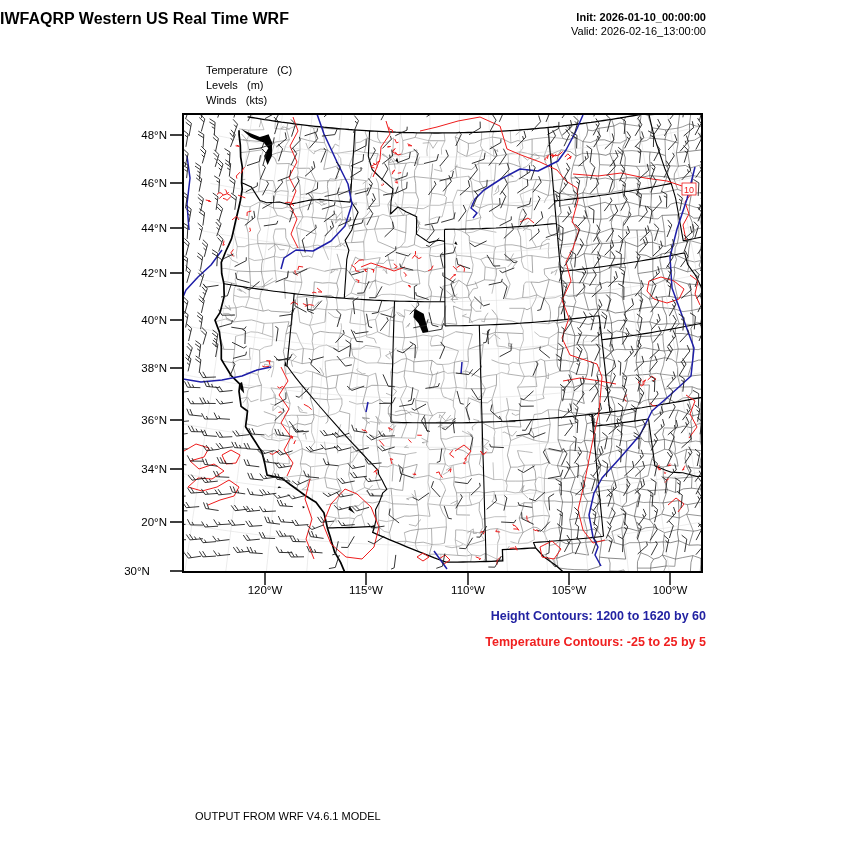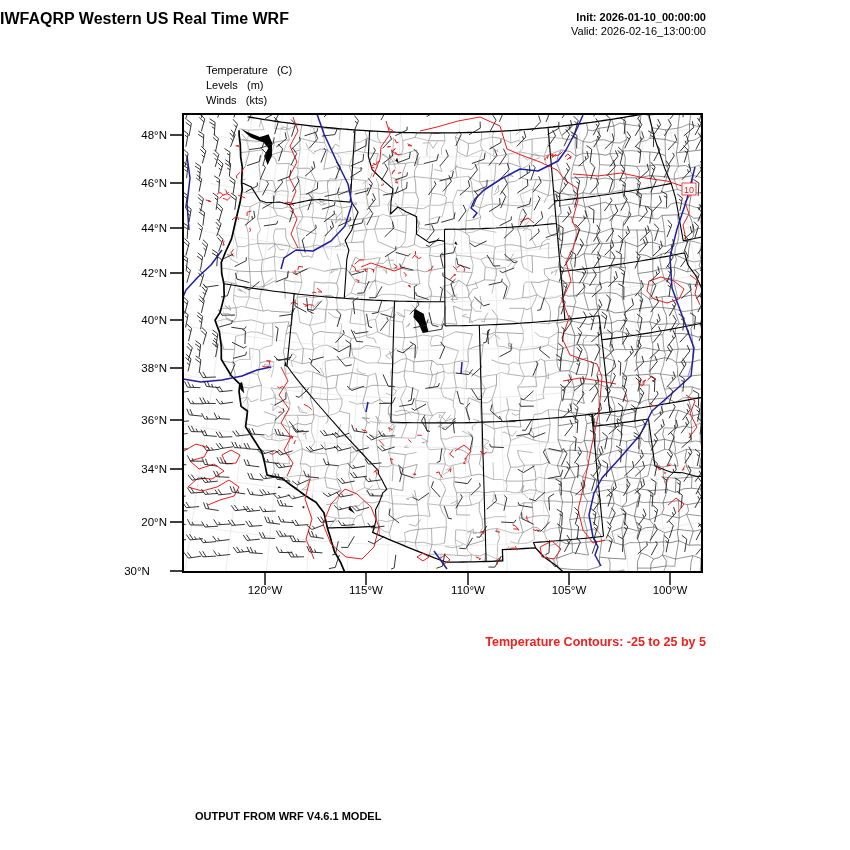--- a/index.html
+++ b/index.html
@@ -5,21 +5,21 @@
   html,body{margin:0;padding:0;background:#ffffff;}
   #fig{position:relative;width:850px;height:850px;background:#fff;
        font-family:"Liberation Sans","DejaVu Sans",sans-serif;color:#000;overflow:hidden;}
   .abs{position:absolute;white-space:pre;}
   #title{top:10px;left:0;width:690px;text-align:left;font-size:16px;font-weight:700;}
   #init{top:11px;right:144px;font-size:11px;font-weight:700;text-align:right;}
   #valid{top:25px;right:144px;font-size:11px;font-weight:400;text-align:center;}
   .legend-line{left:206px;font-size:11px;}
   #annot-height{top:609px;right:144px;font-size:12.5px;font-weight:700;text-align:right;}
   #annot-temp{top:635px;right:144px;font-size:12.5px;font-weight:700;text-align:right;}
-  #footer1{top:810px;left:195px;font-size:11px;font-weight:700;}
+  #footer1{top:810px;left:195px;font-size:11px;font-weight:400;}
   #footer2{top:825px;left:195px;font-size:11px;font-weight:700;}
   .lat-label{right:683px;width:60px;text-align:right;font-size:11.5px;height:14px;line-height:14px;}
   .lon-label{width:60px;text-align:center;font-size:11.5px;top:584px;}
   svg{position:absolute;top:0;left:0;}
 </style>
 </head>
 <body>
 
 <div id="fig">
   <div id="title" class="abs">IWFAQRP Western US Real Time WRF</div>
@@ -66,20 +66,21 @@
         <path d="M185.5,119.1L189.8,106.9M189.8,106.9L185.5,102.0M188.8,109.9L184.5,105.0M189.0,136.1L191.4,123.3M191.4,123.3L186.4,119.2M190.8,126.4L185.8,122.3M185.9,146.8L188.1,134.0M188.1,134.0L183.0,130.0M187.5,137.2L184.9,135.1M185.1,166.1L188.2,153.5M188.2,153.5L183.4,149.1M187.4,156.6L184.9,154.3M186.6,178.1L188.0,165.2M188.0,165.2L182.7,161.5M187.7,168.4L182.3,164.6M187.3,171.5L184.5,169.6M185.5,208.1L187.4,195.3M187.4,195.3L182.2,191.4M186.9,198.4L184.2,196.4M189.0,222.0L191.2,209.2M191.2,209.2L186.1,205.2M190.7,212.4L185.6,208.3M190.1,215.5L187.5,213.4M187.2,238.9L187.9,225.9M187.9,225.9L182.4,222.5M187.7,229.1L182.2,225.7M185.9,255.5L189.2,243.0M189.2,243.0L184.5,238.5M188.4,246.0L183.7,241.6M186.1,271.3L187.6,258.4M187.6,258.4L182.3,254.7M187.3,261.6L182.0,257.8M186.8,282.8L190.4,270.3M190.4,270.3L185.8,265.7M189.5,273.4L187.1,271.0M184.7,313.8L188.0,301.3M188.0,301.3L183.3,296.8M187.2,304.3L182.5,299.9M185.6,327.5L188.1,314.7M188.1,314.7L183.1,310.6M187.5,317.9L184.9,315.7M188.6,341.0L191.6,328.4M191.6,328.4L186.8,324.0M190.9,331.5L188.3,329.2M188.1,360.2L192.3,347.9M192.3,347.9L187.9,343.1M191.3,351.0L186.9,346.2M188.0,371.4L191.0,358.8M191.0,358.8L186.2,354.4M190.3,361.9L185.5,357.5M189.5,365.0L187.0,362.7M188.8,391.3L175.9,393.1M175.9,393.1L172.1,387.9M179.1,392.7L175.2,387.4M184.1,405.3L171.2,406.7M171.2,406.7L167.4,401.4M174.4,406.4L170.6,401.0M177.5,406.0L175.6,403.2M189.0,420.9L176.1,422.1M176.1,422.1L172.4,416.7M179.2,421.8L175.6,416.4M182.4,421.5L180.5,418.7M187.7,433.4L174.9,435.4M174.9,435.4L170.9,430.3M178.0,434.9L175.9,432.2M187.6,448.9L174.6,449.2M174.6,449.2L171.4,443.6M177.8,449.1L174.6,443.5M181.0,449.1L179.3,446.1M186.4,464.9L173.5,462.9M173.5,462.9L171.3,456.8M176.7,463.4L174.4,457.3M184.1,476.9L171.3,478.8M171.3,478.8L167.3,473.7M174.4,478.4L170.5,473.2M185.6,496.0L172.8,497.7M172.8,497.7L168.9,492.5M175.9,497.3L172.1,492.1M187.4,510.8L174.4,511.0M174.4,511.0L171.2,505.3M177.6,510.9L174.4,505.3M185.5,524.4L172.5,524.7M172.5,524.7L169.3,519.1M175.7,524.7L174.0,521.7M186.0,539.7L173.0,539.8M173.0,539.8L169.9,534.1M176.2,539.8L174.6,536.8M184.5,552.3L171.7,550.5M171.7,550.5L169.3,544.4M174.8,550.9L172.5,544.8M178.0,551.4L176.8,548.2M201.4,117.9L203.7,105.1M203.7,105.1L198.6,101.0M203.1,108.2L198.1,104.1M201.3,131.5L204.8,118.9M204.8,118.9L200.1,114.4M203.9,122.0L199.3,117.5M203.1,147.5L203.8,134.6M203.8,134.6L198.3,131.1M203.6,137.8L198.1,134.3M202.3,163.4L205.9,150.9M205.9,150.9L201.3,146.3M205.0,154.0L200.4,149.4M204.1,157.1L201.7,154.7M199.4,179.5L200.7,166.6M200.7,166.6L195.4,162.9M200.4,169.7L195.0,166.1M200.1,172.9L197.3,171.0M199.1,191.6L201.7,178.9M201.7,178.9L196.7,174.7M201.1,182.0L196.1,177.8M200.6,211.3L203.4,198.6M203.4,198.6L198.4,194.3M202.7,201.7L197.8,197.4M202.0,204.8L199.4,202.6M202.9,225.5L204.6,212.6M204.6,212.6L199.3,208.7M204.2,215.8L198.9,211.9M199.4,240.1L202.5,227.5M202.5,227.5L197.7,223.1M201.8,230.6L199.3,228.3M204.3,256.8L207.6,244.2M207.6,244.2L202.9,239.7M206.8,247.3L202.1,242.8M206.0,250.4L203.5,248.0M200.5,269.7L202.7,256.9M202.7,256.9L197.7,252.8M202.2,260.0L197.1,256.0M199.9,286.8L203.8,274.4M203.8,274.4L199.2,269.7M202.8,277.5L198.3,272.8M202.7,300.9L207.3,288.7M207.3,288.7L203.1,283.8M206.2,291.7L202.0,286.8M205.1,294.7L202.9,292.1M201.4,312.9L204.3,300.3M204.3,300.3L199.5,295.9M203.6,303.4L198.7,299.0M200.6,329.2L202.6,316.3M202.6,316.3L197.5,312.3M202.1,319.5L197.0,315.5M201.6,322.6L198.9,320.5M203.0,344.6L206.6,332.1M206.6,332.1L202.0,327.6M205.7,335.2L201.1,330.6M199.1,357.4L200.7,344.5M200.7,344.5L195.5,340.7M200.3,347.7L195.1,343.9M199.9,350.8L197.2,348.8M199.2,372.6L200.9,359.7M200.9,359.7L195.7,355.9M200.5,362.9L195.3,359.0M200.4,387.7L187.5,387.2M187.5,387.2L184.5,381.4M190.6,387.3L187.7,381.5M193.8,387.4L192.3,384.4M203.7,403.8L190.7,403.7M190.7,403.7L187.6,398.0M193.9,403.7L192.3,400.8M202.2,416.2L189.3,414.8M189.3,414.8L186.8,408.7M192.5,415.1L190.0,409.1M204.2,431.9L191.2,431.6M191.2,431.6L188.2,425.8M194.4,431.7L191.4,425.9M197.6,431.7L196.0,428.7M203.4,461.2L190.4,461.1M190.4,461.1L187.3,455.4M193.6,461.1L192.0,458.1M204.9,478.2L192.1,480.2M192.1,480.2L188.1,475.1M195.2,479.7L191.3,474.6M203.9,492.2L190.9,493.1M190.9,493.1L187.4,487.6M194.1,492.9L190.6,487.4M199.2,506.6L186.3,507.7M186.3,507.7L182.7,502.3M189.5,507.4L185.9,502.0M203.4,525.1L190.4,524.9M190.4,524.9L187.4,519.2M193.6,524.9L192.0,521.9M202.9,538.7L190.0,539.9M190.0,539.9L186.3,534.5M193.2,539.6L189.5,534.2M196.3,539.3L194.4,536.5M201.1,556.2L188.3,558.1M188.3,558.1L184.4,553.0M191.5,557.7L187.5,552.5M217.7,117.6L222.0,105.4M222.0,105.4L217.7,100.5M220.9,108.4L216.6,103.5M214.3,135.2L215.1,122.3M215.1,122.3L209.6,118.8M214.9,125.5L209.4,122.0M214.7,128.6L211.8,126.8M215.6,151.2L218.4,138.5M218.4,138.5L213.6,134.2M217.7,141.6L212.9,137.3M215.2,166.9L218.8,154.5M218.8,154.5L214.3,149.8M217.9,157.5L213.4,152.9M217.0,160.6L214.6,158.2M219.2,176.6L223.0,164.1M223.0,164.1L218.4,159.5M222.1,167.2L217.5,162.5M221.1,170.2L218.8,167.8M218.7,192.4L219.6,179.4M219.6,179.4L214.2,175.9M219.4,182.6L216.5,180.8M216.1,209.8L218.0,196.9M218.0,196.9L212.8,193.0M217.5,200.1L214.8,198.0M218.9,221.0L222.6,208.6M222.6,208.6L218.1,203.9M221.7,211.6L217.1,207.0M216.7,236.1L221.1,223.8M221.1,223.8L216.8,219.0M220.0,226.8L215.7,222.0M219.0,229.9L216.7,227.3M218.7,251.6L222.9,239.3M222.9,239.3L218.5,234.5M221.9,242.3L217.5,237.5M216.8,266.2L217.7,253.2M217.7,253.2L212.2,249.7M217.4,256.4L212.0,252.9M218.5,285.3L205.7,287.2M205.7,287.2L203.6,284.5M219.1,327.0L231.6,323.5M231.6,323.5L232.4,320.2M215.8,346.9L217.8,334.0M217.8,334.0L212.7,330.0M217.3,337.2L212.2,333.2M216.8,340.3L214.1,338.3M215.6,357.0L217.9,344.2M217.9,344.2L212.9,340.1M217.4,347.4L212.3,343.2M215.9,377.0L202.9,377.5M202.9,377.5L199.6,372.0M206.1,377.4L202.8,371.8M219.4,387.7L206.4,386.4M206.4,386.4L203.9,380.5M209.6,386.7L207.1,380.8M212.8,387.1L211.5,383.9M215.7,403.5L202.7,403.3M202.7,403.3L199.7,397.5M205.9,403.3L202.9,397.6M209.1,403.4L207.5,400.4M217.7,419.2L204.7,419.0M204.7,419.0L201.6,413.2M207.9,419.0L206.3,416.0M216.8,436.4L203.8,435.4M203.8,435.4L201.1,429.5M207.0,435.7L204.3,429.8M219.6,449.2L206.7,450.8M206.7,450.8L202.9,445.5M209.9,450.4L206.1,445.1M213.1,450.0L211.1,447.3M217.5,466.2L204.6,464.4M204.6,464.4L202.3,458.4M207.8,464.9L205.5,458.8M217.8,481.1L204.9,482.5M204.9,482.5L201.1,477.2M208.0,482.2L204.3,476.9M211.2,481.8L209.3,479.1M217.9,493.4L205.0,494.4M205.0,494.4L201.4,488.9M208.2,494.1L206.3,491.3M218.6,510.5L205.7,508.5M205.7,508.5L203.5,502.4M208.9,509.0L206.7,502.9M218.0,526.2L205.0,527.0M205.0,527.0L201.6,521.5M208.2,526.8L206.4,523.9M216.0,541.6L203.0,542.7M203.0,542.7L199.5,537.3M206.2,542.4L204.4,539.6M215.9,556.1L202.9,556.9M202.9,556.9L199.4,551.4M206.1,556.7L202.6,551.2M233.9,117.6L237.3,105.1M237.3,105.1L232.6,100.6M236.4,108.2L231.8,103.6M233.1,136.5L237.5,124.2M237.5,124.2L233.1,119.3M236.4,127.2L234.1,124.7M230.5,146.9L235.2,134.8M235.2,134.8L231.0,129.8M234.0,137.8L229.8,132.8M232.9,140.8L230.7,138.2M229.3,165.1L230.0,152.1M230.0,152.1L224.5,148.6M229.8,155.3L227.0,153.5M229.3,176.5L230.7,163.6M230.7,163.6L225.4,159.8M230.4,166.8L225.1,163.0M230.0,169.9L227.2,168.0M233.1,193.6L235.1,180.7M235.1,180.7L229.9,176.8M234.6,183.9L229.4,180.0M234.8,209.8L236.4,196.9M236.4,196.9L231.2,193.1M236.0,200.1L230.8,196.2M233.4,254.0L221.7,259.6M221.7,259.6L216.4,255.9M234.6,266.6L246.2,260.7M246.2,260.7L246.3,257.3M231.5,283.5L227.4,295.8M227.4,295.8L221.0,297.0M235.0,315.0L222.0,315.2M222.0,315.2L218.7,309.6M231.3,327.2L244.2,329.2M244.2,329.2L246.2,326.5M232.1,342.3L243.8,348.1M243.8,348.1L246.6,346.2M233.1,358.4L245.7,355.0M245.7,355.0L246.5,351.7M229.8,376.3L234.9,364.4M234.9,364.4L232.8,361.7M232.5,390.5L219.6,391.8M219.6,391.8L215.8,386.5M222.7,391.5L219.0,386.1M232.9,402.2L220.0,404.0M220.0,404.0L216.1,398.8M223.2,403.6L221.2,400.8M229.9,419.3L216.9,418.5M216.9,418.5L214.1,412.6M220.1,418.7L218.6,415.6M232.3,436.7L219.4,437.3M219.4,437.3L216.0,431.7M222.6,437.1L219.2,431.6M232.9,446.8L220.0,448.6M220.0,448.6L216.1,443.4M223.2,448.2L219.3,443.0M232.7,463.8L219.8,463.0M219.8,463.0L217.0,457.1M223.0,463.2L220.2,457.3M226.2,463.4L224.7,460.3M229.3,477.3L216.3,476.7M216.3,476.7L213.4,470.9M219.5,476.9L216.6,471.1M231.5,493.6L218.6,494.9M218.6,494.9L214.9,489.6M221.8,494.6L218.1,489.2M230.2,524.0L217.2,524.8M217.2,524.8L213.7,519.4M220.4,524.6L218.6,521.8M229.4,539.6L216.5,541.1M216.5,541.1L212.7,535.9M219.7,540.8L217.7,538.0M230.1,554.5L217.2,555.8M217.2,555.8L213.5,550.5M220.4,555.5L218.4,552.7M247.9,121.1L253.8,109.6M253.8,109.6L250.2,104.2M249.1,149.6L262.0,147.8M262.0,147.8L264.3,141.7M247.0,165.6L259.3,161.6M259.3,161.6L260.5,155.2M245.7,191.9L257.3,185.9M257.3,185.9L257.4,182.5M244.8,225.4L254.9,217.3M254.9,217.3L253.8,210.9M252.5,219.3L251.9,215.9M249.5,282.6L236.9,279.1M236.9,279.1L235.5,272.8M244.9,344.0L245.4,331.0M245.4,331.0L242.4,329.3M249.3,434.6L236.4,436.1M236.4,436.1L232.6,430.8M239.5,435.7L235.8,430.4M247.5,448.4L234.5,447.6M234.5,447.6L231.7,441.8M237.7,447.8L234.9,442.0M240.9,448.0L239.4,444.9M245.2,493.9L232.4,492.1M232.4,492.1L230.0,486.1M235.5,492.6L233.2,486.5M238.7,493.0L237.5,489.8M247.9,509.1L235.0,510.7M235.0,510.7L231.2,505.4M238.2,510.3L234.4,505.0M244.8,524.4L231.8,525.4M231.8,525.4L228.2,520.0M235.0,525.1L231.4,519.7M249.9,551.2L237.0,552.5M237.0,552.5L233.3,547.1M240.2,552.2L236.5,546.8M243.4,551.9L241.4,549.0M264.8,118.7L276.3,112.5M276.3,112.5L276.3,106.0M260.7,147.9L273.1,143.8M273.1,143.8L274.2,137.4M262.8,165.8L266.3,153.3M266.3,153.3L261.7,148.7M260.2,179.5L265.4,167.5M265.4,167.5L263.3,164.8M262.5,195.3L268.5,183.7M268.5,183.7L266.6,180.9M262.4,208.4L273.7,202.0M273.7,202.0L273.7,195.5M263.8,225.9L276.6,224.0M276.6,224.0L277.8,220.8M259.5,281.5L249.5,289.8M249.5,289.8L243.4,287.4M264.5,434.9L251.6,434.0M251.6,434.0L248.8,428.1M254.8,434.2L252.0,428.3M259.8,449.6L246.9,448.8M246.9,448.8L244.0,443.0M250.0,449.0L247.2,443.2M259.3,466.8L246.4,465.2M246.4,465.2L244.0,459.2M249.6,465.6L247.2,459.6M263.1,480.1L250.2,478.8M250.2,478.8L247.7,472.8M253.4,479.1L250.8,473.1M263.0,495.7L250.1,494.4M250.1,494.4L247.5,488.4M253.2,494.7L251.9,491.6M260.0,510.3L247.1,511.6M247.1,511.6L243.4,506.2M250.3,511.2L246.6,505.9M253.5,510.9L251.5,508.1M262.2,525.5L249.3,526.4M249.3,526.4L245.7,520.9M252.5,526.2L248.9,520.7M259.8,539.2L246.9,540.4M246.9,540.4L243.3,535.0M250.1,540.1L246.4,534.7M262.7,553.6L249.7,552.7M249.7,552.7L247.0,546.8M252.9,552.9L250.2,547.0M256.1,553.1L254.7,550.0M274.9,121.0L281.2,109.6M281.2,109.6L279.4,106.7M274.6,134.1L278.4,121.6M278.4,121.6L273.9,117.0M276.3,147.0L286.4,138.8M286.4,138.8L285.2,132.4M278.6,161.2L282.6,148.8M282.6,148.8L278.1,144.1M277.7,181.0L289.9,176.4M289.9,176.4L290.8,169.9M274.4,192.5L282.6,182.4M282.6,182.4L281.3,179.2M275.5,282.2L287.5,277.3M287.5,277.3L288.3,270.8M279.3,316.1L292.2,314.2M292.2,314.2L294.4,308.1M276.3,341.3L278.1,328.4M278.1,328.4L275.4,326.4M276.0,359.8L289.0,359.7M289.0,359.7L292.2,354.0M274.5,405.2L285.9,398.9M285.9,398.9L285.9,392.4M274.6,420.6L284.0,411.6M284.0,411.6L283.1,408.3M274.4,450.5L262.0,454.3M262.0,454.3L257.3,449.8M265.1,453.4L260.4,448.8M278.1,463.6L265.3,461.7M265.3,461.7L263.0,455.6M268.4,462.2L267.2,459.0M276.5,477.0L263.7,478.8M263.7,478.8L259.8,473.6M266.8,478.4L264.8,475.6M276.3,493.3L263.4,495.0M263.4,495.0L259.6,489.7M266.6,494.6L262.7,489.3M269.8,494.2L267.7,491.4M275.9,511.0L262.9,511.7M262.9,511.7L259.5,506.2M266.1,511.5L264.3,508.6M280.0,524.2L267.1,522.5M267.1,522.5L264.7,516.5M270.2,522.9L267.8,516.9M273.4,523.3L272.2,520.2M275.1,538.5L262.1,538.0M262.1,538.0L259.2,532.2M265.3,538.1L262.4,532.3M291.5,136.6L295.5,124.2M295.5,124.2L291.0,119.5M291.3,149.6L300.3,140.2M300.3,140.2L299.3,136.9M291.0,165.3L296.7,153.6M296.7,153.6L292.9,148.3M292.5,191.8L299.2,180.6M299.2,180.6L297.5,177.7M289.5,222.2L293.4,209.8M293.4,209.8L289.0,205.1M292.5,212.8L290.1,210.4M292.0,311.9L291.6,324.9M291.6,324.9L288.6,326.4M291.1,357.3L278.6,360.6M278.6,360.6L274.1,355.9M289.2,421.2L297.1,431.6M297.1,431.6L303.5,430.6M290.1,436.4L277.2,434.8M277.2,434.8L274.8,428.8M280.4,435.2L278.0,429.2M283.6,435.6L282.3,432.4M292.6,450.8L280.3,455.0M280.3,455.0L275.5,450.6M283.4,454.0L278.6,449.6M291.7,465.8L278.9,467.9M278.9,467.9L274.9,462.8M282.0,467.4L278.0,462.3M285.2,466.9L283.1,464.2M289.9,481.1L277.0,479.3M277.0,479.3L274.7,473.2M280.2,479.7L277.9,473.7M283.4,480.2L282.1,477.0M290.1,495.2L277.5,498.3M277.5,498.3L273.1,493.5M280.6,497.5L278.3,495.0M292.8,506.6L279.9,505.7M279.9,505.7L277.2,499.8M283.0,505.9L280.3,500.0M286.2,506.1L284.8,503.0M294.0,522.7L281.0,521.8M281.0,521.8L278.3,516.0M284.2,522.1L282.8,519.0M292.6,536.0L279.6,536.3M279.6,536.3L276.3,530.6M282.8,536.2L279.5,530.6M286.0,536.1L284.3,533.2M292.2,552.7L279.2,552.4M279.2,552.4L276.2,546.6M282.4,552.5L280.9,549.4M304.6,135.8L317.0,131.8M317.0,131.8L317.6,128.4M309.1,148.4L317.7,138.6M317.7,138.6L315.4,132.5M305.1,176.2L314.9,167.6M314.9,167.6L313.5,161.3M312.5,169.7L311.8,166.4M305.8,194.5L317.4,188.7M317.4,188.7L317.7,182.2M307.8,210.2L312.2,198.0M312.2,198.0L307.9,193.1M305.9,236.0L316.2,228.1M316.2,228.1L315.7,224.7M305.3,252.6L302.2,240.0M302.2,240.0L304.7,237.7M307.3,268.8L295.6,274.5M295.6,274.5L292.8,272.5M306.6,297.9L307.8,310.8M307.8,310.8L313.7,313.5M306.5,312.2L295.0,306.0M295.0,306.0L295.0,299.5M308.7,388.6L299.1,397.3M299.1,397.3L295.8,396.2M308.9,431.2L295.9,432.1M295.9,432.1L292.4,426.6M299.1,431.9L297.2,429.0M309.2,479.6L297.3,484.9M297.3,484.9L292.2,480.9M300.3,483.6L297.6,481.5M304.9,495.6L292.3,498.9M292.3,498.9L287.8,494.2M295.4,498.1L293.1,495.6M308.4,524.6L295.4,525.5M295.4,525.5L291.9,520.0M298.6,525.3L295.1,519.8M305.8,541.8L292.8,541.5M292.8,541.5L289.8,535.7M296.0,541.6L293.0,535.8M299.2,541.7L297.6,538.6M304.0,556.8L291.1,557.0M291.1,557.0L287.8,551.3M294.3,556.9L291.0,551.3M297.5,556.9L295.8,553.9M324.0,116.9L333.8,108.4M333.8,108.4L333.1,105.1M321.9,136.1L334.8,134.6M334.8,134.6L337.3,128.6M320.9,162.5L325.9,150.5M325.9,150.5L323.8,147.9M324.6,196.5L337.3,193.8M337.3,193.8L339.2,187.6M321.9,209.2L334.3,205.4M334.3,205.4L335.0,202.1M323.9,221.8L334.4,214.1M334.4,214.1L334.0,210.7M324.6,236.2L333.6,226.8M333.6,226.8L331.6,220.6M331.4,229.1L330.3,225.9M321.8,300.6L313.3,310.4M313.3,310.4L306.9,309.1M323.7,356.9L311.2,360.4M311.2,360.4L308.8,358.0M320.3,373.1L310.8,364.3M310.8,364.3L311.6,361.0M323.0,448.3L310.4,451.6M310.4,451.6L306.0,446.9M313.5,450.8L309.1,446.1M319.0,477.9L306.1,476.6M306.1,476.6L303.6,470.6M309.3,476.9L307.9,473.8M324.0,524.8L311.9,529.5M311.9,529.5L306.9,525.3M314.9,528.3L312.3,526.1M323.6,538.4L310.7,536.6M310.7,536.6L308.3,530.6M313.9,537.1L311.5,531.0M317.0,537.5L315.8,534.3M322.5,552.9L309.5,551.9M309.5,551.9L306.8,546.0M312.7,552.1L310.0,546.2M315.9,552.4L314.5,549.3M335.6,179.0L340.3,166.9M340.3,166.9L336.1,161.9M339.2,169.9L337.0,167.3M338.1,195.0L350.2,190.1M350.2,190.1L350.9,183.7M338.4,226.0L350.2,220.6M350.2,220.6L350.4,217.2M337.2,326.9L340.9,314.4M340.9,314.4L336.3,309.9M335.5,342.8L344.2,333.3M344.2,333.3L343.2,330.0M337.0,356.1L345.4,366.1M345.4,366.1L351.8,364.8M337.1,433.6L324.2,435.7M324.2,435.7L320.2,430.6M327.4,435.2L323.4,430.0M337.7,446.9L325.0,449.4M325.0,449.4L320.8,444.5M338.7,465.8L325.8,464.4M325.8,464.4L323.3,458.4M329.0,464.8L327.7,461.6M339.8,491.1L328.1,496.6M328.1,496.6L322.8,492.8M331.0,495.3L328.2,493.3M334.1,521.1L321.1,522.3M321.1,522.3L317.5,516.9M324.3,522.0L320.7,516.6M338.3,541.2L335.5,553.9M335.5,553.9L332.3,554.9M339.3,555.0L335.3,567.4M335.3,567.4L328.9,568.6M353.4,132.7L358.5,120.7M358.5,120.7L354.4,115.6M357.2,123.6L355.1,121.0M354.4,151.6L366.0,145.7M366.0,145.7L366.2,139.2M351.1,165.8L363.0,160.7M363.0,160.7L363.6,154.2M350.1,177.3L361.2,170.5M361.2,170.5L361.0,167.1M354.8,194.1L367.4,190.9M367.4,190.9L368.3,187.7M349.3,226.0L362.0,223.0M362.0,223.0L362.9,219.8M354.6,314.1L353.0,301.1M353.0,301.1L358.3,297.4M351.2,329.6L356.6,341.4M356.6,341.4L363.1,341.9M350.3,345.6L338.9,351.8M338.9,351.8L333.4,348.2M349.5,356.7L350.8,343.8M350.8,343.8L345.5,340.1M349.1,433.3L336.7,437.4M336.7,437.4L332.0,433.0M339.8,436.4L335.0,432.0M351.1,447.6L338.5,450.8M338.5,450.8L334.1,446.0M341.6,450.0L337.2,445.2M354.7,481.0L342.0,483.5M342.0,483.5L337.8,478.5M345.1,482.9L340.9,477.9M353.2,494.6L340.4,497.0M340.4,497.0L336.3,491.9M343.5,496.4L341.4,493.7M351.2,506.7L338.6,509.9M338.6,509.9L334.1,505.2M341.7,509.1L339.3,506.7M354.7,524.6L341.7,525.7M341.7,525.7L338.1,520.3M344.9,525.5L343.0,522.6M354.3,536.3L347.7,547.5M347.7,547.5L341.2,547.3M369.1,161.7L375.4,150.3M375.4,150.3L373.6,147.4M367.3,195.5L372.4,183.6M372.4,183.6L368.4,178.4M371.2,186.5L369.1,183.8M367.4,209.6L375.4,199.3M375.4,199.3L372.8,193.3M373.4,201.8L372.1,198.7M366.8,225.1L372.8,213.6M372.8,213.6L369.2,208.1M364.1,271.2L351.6,274.9M351.6,274.9L349.2,272.5M369.1,281.1L363.7,292.9M363.7,292.9L357.2,293.3M366.5,313.8L368.8,326.6M368.8,326.6L372.1,327.6M368.4,331.7L355.5,333.6M355.5,333.6L353.5,330.9M364.2,386.1L351.9,390.4M351.9,390.4L347.1,386.1M366.8,432.8L353.9,430.8M353.9,430.8L351.7,424.7M357.1,431.3L355.9,428.1M368.8,447.7L356.2,450.9M356.2,450.9L351.8,446.1M359.3,450.1L354.9,445.4M365.0,466.0L352.2,468.5M352.2,468.5L348.0,463.4M355.3,467.9L353.2,465.2M366.8,476.3L353.9,477.8M353.9,477.8L350.1,472.6M357.1,477.5L353.3,472.2M369.0,507.3L356.5,511.0M356.5,511.0L351.9,506.4M359.6,510.1L355.0,505.5M381.0,120.1L387.0,108.6M387.0,108.6L383.3,103.2M382.4,148.5L391.4,139.2M391.4,139.2L390.4,135.9M382.3,163.9L392.6,156.0M392.6,156.0L391.7,149.6M390.1,157.9L389.6,154.6M381.5,180.4L388.0,169.1M388.0,169.1L384.6,163.5M383.1,195.1L395.9,192.8M395.9,192.8L398.0,186.6M384.6,236.9L394.0,227.9M394.0,227.9L392.3,221.6M385.0,256.8L395.9,249.8M395.9,249.8L395.7,246.4M382.0,286.4L375.6,297.7M375.6,297.7L369.1,297.7M382.0,300.0L378.2,312.4M378.2,312.4L371.8,313.7M380.5,313.7L392.9,317.4M392.9,317.4L395.4,315.0M380.3,330.8L388.2,320.4M388.2,320.4L386.8,317.3M383.0,374.4L388.3,386.3M388.3,386.3L394.8,386.8M379.3,403.5L392.3,403.2M392.3,403.2L395.3,397.4M383.6,434.8L371.6,439.9M371.6,439.9L366.5,435.8M374.5,438.6L369.4,434.6M381.5,462.9L368.5,464.1M368.5,464.1L364.9,458.7M371.7,463.8L369.8,461.0M380.9,479.9L368.0,481.6M368.0,481.6L364.2,476.4M371.2,481.2L369.2,478.4M383.1,496.0L370.1,495.8M370.1,495.8L367.0,490.1M373.3,495.9L371.7,492.9M384.5,526.1L371.7,528.0M371.7,528.0L367.7,522.9M374.9,527.6L372.8,524.9M384.2,536.1L373.8,543.8M373.8,543.8L367.9,541.2M395.3,135.7L407.0,130.1M407.0,130.1L407.2,126.7M397.2,162.9L409.3,158.3M409.3,158.3L410.3,151.9M394.7,180.2L406.9,175.8M406.9,175.8L407.4,172.4M394.8,193.6L406.6,188.3M406.6,188.3L407.1,181.8M395.8,252.4L408.2,256.0M408.2,256.0L410.6,253.6M399.3,406.4L412.2,404.2M412.2,404.2L414.3,398.1M394.9,435.8L381.9,436.3M381.9,436.3L378.6,430.7M385.1,436.2L383.4,433.3M394.7,447.0L382.4,450.9M382.4,450.9L377.6,446.5M385.4,450.0L380.7,445.5M399.7,481.8L402.9,469.2M402.9,469.2L398.1,464.7M399.1,523.0L389.0,514.9M389.0,514.9L390.1,508.5M395.8,554.9L394.2,567.8M394.2,567.8L391.1,569.1M414.5,166.0L418.3,153.6M418.3,153.6L413.7,148.9M413.2,270.1L400.6,266.9M400.6,266.9L399.8,263.6M414.6,299.6L414.3,286.6M414.3,286.6L417.3,284.9M409.8,314.3L418.8,304.9M418.8,304.9L417.7,301.7M413.3,327.8L426.1,325.4M426.1,325.4L428.1,319.3M412.9,344.6L403.0,352.9M403.0,352.9L396.9,350.5M414.9,358.1L415.4,345.1M415.4,345.1L409.8,341.8M412.9,387.2L411.1,400.1M411.1,400.1L407.9,401.3M413.1,477.8L400.7,473.7M400.7,473.7L399.6,467.3M426.6,116.7L437.6,109.8M437.6,109.8L437.4,106.4M424.0,163.5L436.7,160.4M436.7,160.4L438.4,154.1M428.5,195.0L435.9,184.3M435.9,184.3L434.4,181.2M424.7,225.1L437.5,222.8M437.5,222.8L439.6,216.6M426.1,241.0L434.2,230.8M434.2,230.8L431.6,224.8M428.7,299.6L416.4,295.5M416.4,295.5L415.7,292.2M429.0,312.3L432.1,325.0M432.1,325.0L438.4,326.7M428.7,331.5L441.5,329.3M441.5,329.3L443.6,323.2M425.4,388.4L438.2,386.4M438.2,386.4L439.4,383.2M426.0,404.1L414.6,410.3M414.6,410.3L411.7,408.4M424.6,417.5L426.7,430.4M426.7,430.4L430.0,431.5M428.0,432.0L421.5,420.8M421.5,420.8L424.8,415.2M429.1,492.9L418.5,500.3M418.5,500.3L412.6,497.4M440.0,165.9L448.3,155.9M448.3,155.9L445.9,149.8M439.5,181.0L452.0,177.4M452.0,177.4L453.4,171.0M443.1,191.4L451.3,181.4M451.3,181.4L448.9,175.3M441.2,222.3L453.7,218.7M453.7,218.7L455.1,212.4M439.2,238.1L429.3,246.5M429.3,246.5L426.1,245.3M440.7,254.9L453.5,252.7M453.5,252.7L455.6,246.6M443.2,267.6L440.3,254.9M440.3,254.9L442.8,252.7M440.1,301.7L442.5,288.9M442.5,288.9L439.9,286.8M439.7,358.9L444.7,347.0M444.7,347.0L440.6,341.9M441.8,448.4L440.0,461.3M440.0,461.3L436.8,462.5M440.2,497.0L431.4,487.4M431.4,487.4L433.5,481.2M444.2,506.0L448.4,518.3M448.4,518.3L451.8,518.9M444.8,553.5L442.5,566.2M442.5,566.2L436.3,568.3M455.8,146.0L461.3,134.3M461.3,134.3L459.3,131.5M459.9,195.2L469.7,186.6M469.7,186.6L468.3,180.3M458.4,221.4L466.0,210.9M466.0,210.9L463.3,205.0M454.1,282.5L442.9,275.9M442.9,275.9L442.9,272.5M454.5,296.1L450.9,283.6M450.9,283.6L455.5,279.0M455.9,373.0L468.8,374.6M468.8,374.6L472.6,369.4M457.0,390.9L460.4,403.4M460.4,403.4L463.7,404.2M455.3,421.0L445.5,429.6M445.5,429.6L442.3,428.4M454.4,433.2L452.9,420.3M452.9,420.3L455.6,418.4M454.7,481.9L467.6,483.6M467.6,483.6L471.5,478.4M455.8,508.4L462.3,497.1M462.3,497.1L460.5,494.2M469.1,134.7L480.3,128.1M480.3,128.1L480.1,121.6M471.8,163.5L484.1,159.2M484.1,159.2L485.1,152.7M469.3,180.0L477.4,169.8M477.4,169.8L474.9,163.8M474.8,191.6L486.7,186.3M486.7,186.3L487.2,179.8M472.9,207.2L477.8,195.2M477.8,195.2L473.8,190.2M470.1,268.6L457.8,264.5M457.8,264.5L456.6,258.1M474.2,296.8L483.6,305.9M483.6,305.9L489.8,304.0M471.6,376.0L481.2,367.3M481.2,367.3L480.5,364.0M471.4,388.7L478.4,399.7M478.4,399.7L481.7,399.4M469.7,419.9L465.8,407.6M465.8,407.6L470.2,402.8M470.1,450.1L472.9,437.4M472.9,437.4L470.4,435.1M470.9,495.2L480.3,486.2M480.3,486.2L479.5,482.9M472.7,537.7L465.7,548.7M465.7,548.7L459.2,548.2M489.9,131.7L496.1,120.2M496.1,120.2L492.6,114.8M489.6,149.0L500.9,142.5M500.9,142.5L500.9,139.1M488.8,165.5L496.9,155.4M496.9,155.4L494.5,149.4M489.1,211.6L500.1,204.6M500.1,204.6L499.6,198.1M486.6,240.9L474.9,246.7M474.9,246.7L469.6,242.9M487.0,254.9L493.7,266.1M493.7,266.1L500.2,265.8M488.7,284.9L501.4,282.1M501.4,282.1L502.3,278.9M489.1,329.5L486.2,342.2M486.2,342.2L483.0,343.1M488.4,344.1L487.4,331.2M487.4,331.2L490.2,329.3M486.7,509.3L496.5,500.8M496.5,500.8L495.2,494.5M486.7,526.1L479.9,537.2M479.9,537.2L476.5,537.0M499.3,121.8L504.6,110.0M504.6,110.0L500.7,104.8M503.3,112.9L501.2,110.2M499.1,165.3L506.3,154.5M506.3,154.5L503.4,148.7M500.6,179.0L509.3,169.3M509.3,169.3L507.2,163.2M500.1,194.5L507.4,183.7M507.4,183.7L504.5,177.9M500.6,208.2L505.8,196.3M505.8,196.3L501.9,191.1M499.6,225.7L511.2,219.8M511.2,219.8L511.3,216.4M503.8,238.4L513.3,229.5M513.3,229.5L511.7,223.2M504.3,254.2L514.0,262.8M514.0,262.8L517.2,261.7M503.5,299.0L507.1,286.5M507.1,286.5L502.4,281.9M499.6,356.7L511.1,350.6M511.1,350.6L511.2,344.1M500.3,419.4L490.6,410.8M490.6,410.8L492.0,404.5M503.9,447.6L490.9,446.9M490.9,446.9L489.5,443.8M503.9,510.6L506.9,497.9M506.9,497.9L504.4,495.6M501.1,522.0L514.1,522.7M514.1,522.7L515.9,519.8M501.5,556.0L494.8,567.2M494.8,567.2L488.3,567.0M516.8,146.4L525.8,137.1M525.8,137.1L524.0,130.9M523.6,139.4L522.6,136.1M519.2,179.0L530.0,171.8M530.0,171.8L529.4,165.3M527.3,173.6L527.0,170.2M517.3,193.1L527.9,185.6M527.9,185.6L527.3,179.2M517.2,208.0L529.6,204.0M529.6,204.0L530.9,197.7M519.8,225.7L526.4,214.5M526.4,214.5L523.1,209.0M514.3,267.9L502.3,272.7M502.3,272.7L499.6,270.6M515.4,421.6L502.4,421.7M502.4,421.7L499.3,416.0M516.3,435.9L529.2,433.9M529.2,433.9L531.4,427.8M531.8,131.2L540.6,121.7M540.6,121.7L538.6,115.5M530.9,179.9L535.2,167.6M535.2,167.6L532.9,165.1M532.9,192.3L541.2,182.2M541.2,182.2L538.7,176.2M534.1,210.2L540.0,198.6M540.0,198.6L538.1,195.8M533.1,226.5L542.8,217.8M542.8,217.8L541.3,211.4M529.5,240.7L539.2,232.0M539.2,232.0L538.4,228.7M532.9,375.8L538.0,363.9M538.0,363.9L535.9,361.2M533.5,390.9L523.9,399.6M523.9,399.6L520.6,398.5M533.8,406.1L520.8,406.3M520.8,406.3L519.1,403.3M532.2,419.1L525.5,430.3M525.5,430.3L522.1,430.2M534.6,465.8L523.5,472.5M523.5,472.5L517.8,469.3M532.2,507.4L519.3,505.4M519.3,505.4L518.1,502.2M533.7,524.3L522.0,518.7M522.0,518.7L521.6,512.2M546.0,121.9L551.0,109.9M551.0,109.9L548.9,107.3M547.4,134.7L558.8,128.4M558.8,128.4L558.9,121.9M548.0,146.5L555.5,135.9M555.5,135.9L552.7,130.1M548.4,209.1L557.6,199.9M557.6,199.9L555.8,193.7M545.8,237.6L558.0,233.1M558.0,233.1L558.9,226.7M544.3,297.3L540.6,309.7M540.6,309.7L537.3,310.5M549.8,358.0L539.7,349.9M539.7,349.9L540.3,346.5M545.4,432.7L533.3,437.4M533.3,437.4L528.3,433.3M548.6,448.5L561.4,451.2M561.4,451.2L563.6,448.7M549.6,463.6L543.4,452.1M543.4,452.1L545.2,449.3M548.1,478.4L560.8,476.0M560.8,476.0L562.8,469.8M544.9,492.1L535.2,500.8M535.2,500.8L529.1,498.7M549.6,510.3L548.7,497.3M548.7,497.3L554.1,493.8M549.8,521.7L540.9,531.2M540.9,531.2L537.6,530.3M549.7,540.0L548.9,553.0M548.9,553.0L545.8,554.4M546.7,556.7L554.9,566.7M554.9,566.7L558.3,566.1M562.0,118.0L569.7,107.5M569.7,107.5L566.9,101.7M567.8,110.1L566.3,107.0M562.3,135.1L572.0,126.4M572.0,126.4L570.5,120.1M569.6,128.5L568.8,125.2M564.0,146.2L569.5,134.5M569.5,134.5L565.7,129.2M563.2,179.7L569.8,168.5M569.8,168.5L566.5,162.9M568.2,171.2L566.4,168.3M559.7,193.6L567.6,183.2M567.6,183.2L565.0,177.3M565.7,185.8L564.3,182.7M559.6,206.9L559.7,193.9M559.7,193.9L554.0,190.7M559.7,197.1L556.7,195.5M562.4,222.2L571.0,212.5M571.0,212.5L568.8,206.4M568.9,214.9L567.7,211.7M562.5,240.9L563.1,227.9M563.1,227.9L557.5,224.5M559.9,254.3L562.3,241.5M562.3,241.5L557.3,237.4M564.3,266.3L571.4,255.4M571.4,255.4L569.8,252.4M559.2,281.6L563.7,269.4M563.7,269.4L559.4,264.5M562.6,272.4L560.3,269.8M563.2,297.2L567.1,284.8M567.1,284.8L562.6,280.1M566.1,287.9L563.8,285.4M561.1,314.3L565.2,302.0M565.2,302.0L560.8,297.2M564.7,331.7L572.1,321.0M572.1,321.0L569.2,315.2M562.4,341.9L564.2,329.1M564.2,329.1L561.4,327.0M560.6,360.1L563.2,347.4M563.2,347.4L558.3,343.2M560.0,371.0L561.2,358.1M561.2,358.1L555.8,354.4M560.9,361.3L558.1,359.4M563.0,390.4L571.3,380.4M571.3,380.4L568.9,374.4M569.3,382.9L568.0,379.7M562.6,401.2L565.1,388.5M565.1,388.5L560.1,384.3M564.5,391.6L561.9,389.4M561.4,418.3L571.3,409.8M571.3,409.8L569.9,403.5M568.8,411.9L568.1,408.6M564.6,436.0L572.5,425.7M572.5,425.7L569.9,419.7M561.4,465.5L567.0,453.8M567.0,453.8L563.2,448.5M564.2,478.3L570.2,466.8M570.2,466.8L566.6,461.4M568.8,469.6L566.9,466.8M561.3,495.3L561.3,482.3M561.3,482.3L555.6,479.1M561.3,485.5L558.4,483.8M561.7,525.7L562.4,512.7M562.4,512.7L556.9,509.3M562.2,515.9L559.4,514.1M559.6,540.5L562.1,527.7M562.1,527.7L557.1,523.6M564.4,551.9L570.5,540.4M570.5,540.4L566.9,535.0M569.0,543.3L567.1,540.4M574.6,133.2L578.2,120.7M578.2,120.7L573.6,116.1M577.3,123.8L574.9,121.4M576.6,148.4L577.0,135.4M577.0,135.4L571.4,132.1M576.9,138.6L571.3,135.3M578.6,166.1L588.3,157.5M588.3,157.5L586.9,151.1M585.9,159.6L585.2,156.3M577.2,193.4L579.7,180.7M579.7,180.7L574.7,176.5M579.1,183.8L576.5,181.6M574.5,207.4L577.7,194.8M577.7,194.8L572.9,190.3M578.1,226.0L586.9,216.5M586.9,216.5L584.9,210.3M584.7,218.8L583.7,215.6M575.5,241.3L579.8,229.1M579.8,229.1L575.4,224.2M577.1,255.4L583.5,244.1M583.5,244.1L580.1,238.5M581.9,246.8L580.1,243.9M574.7,267.4L575.8,254.5M575.8,254.5L570.5,250.9M579.4,283.3L585.8,272.0M585.8,272.0L582.4,266.5M584.2,274.8L582.4,271.9M575.9,296.8L584.5,287.0M584.5,287.0L583.3,283.8M579.5,328.1L586.6,317.2M586.6,317.2L583.5,311.5M576.8,344.6L581.6,332.5M581.6,332.5L577.5,327.5M580.4,335.5L578.3,332.9M577.5,361.6L582.1,349.5M582.1,349.5L577.9,344.5M581.0,352.5L576.8,347.5M576.2,374.9L579.9,362.4M579.9,362.4L575.4,357.8M579.0,365.5L576.6,363.1M574.1,390.9L584.1,382.5M584.1,382.5L582.8,376.1M581.6,384.6L580.3,378.2M576.7,404.6L584.1,393.8M584.1,393.8L582.5,390.8M575.0,420.2L578.1,407.5M578.1,407.5L573.3,403.1M577.3,410.6L574.8,408.3M577.1,433.0L577.9,420.0M577.9,420.0L572.4,416.5M577.7,423.2L574.8,421.4M575.0,451.1L576.2,438.2M576.2,438.2L573.3,436.3M574.3,463.3L581.5,452.5M581.5,452.5L578.5,446.8M579.7,455.2L578.1,452.2M577.7,477.9L578.5,464.9M578.5,464.9L575.7,463.1M575.4,495.1L585.0,486.5M585.0,486.5L583.6,480.1M582.7,488.6L581.2,482.3M575.2,524.4L578.9,511.9M578.9,511.9L574.3,507.3M578.0,515.0L575.6,512.6M577.2,539.4L578.6,526.5M578.6,526.5L575.9,524.5M575.3,554.1L580.4,542.1M580.4,542.1L576.5,537.0M593.8,116.4L598.2,104.2M598.2,104.2L594.0,99.3M593.2,135.3L599.3,123.9M599.3,123.9L595.8,118.4M597.8,126.7L595.9,123.8M593.7,147.2L600.5,136.2M600.5,136.2L597.3,130.5M598.9,138.9L597.2,135.9M590.1,162.3L591.8,149.4M591.8,149.4L586.6,145.5M590.6,179.7L594.8,167.4M594.8,167.4L590.4,162.6M590.1,193.7L598.6,183.8M598.6,183.8L596.3,177.7M593.4,223.2L594.0,210.2M594.0,210.2L588.4,206.9M593.5,241.5L600.1,230.3M600.1,230.3L596.8,224.7M591.5,253.4L599.5,243.1M599.5,243.1L597.0,237.1M593.5,268.2L600.6,257.3M600.6,257.3L597.6,251.5M598.9,260.0L597.3,257.0M589.5,286.0L596.2,274.9M596.2,274.9L592.9,269.3M591.8,297.0L601.5,288.3M601.5,288.3L600.0,282.0M594.2,315.8L601.9,305.2M601.9,305.2L599.1,299.3M600.0,307.8L598.5,304.7M591.0,330.2L594.2,317.6M594.2,317.6L589.4,313.2M593.4,320.7L590.9,318.4M591.3,341.9L601.0,333.1M601.0,333.1L599.4,326.8M598.6,335.3L597.8,332.0M594.7,360.8L600.1,348.9M600.1,348.9L596.2,343.7M591.5,376.5L593.5,363.7M593.5,363.7L590.8,361.6M589.4,390.7L598.7,381.6M598.7,381.6L597.0,375.4M596.4,383.9L595.5,380.6M591.6,402.2L598.3,391.1M598.3,391.1L595.1,385.4M591.7,417.8L601.5,409.3M601.5,409.3L600.2,402.9M599.1,411.4L598.4,408.1M593.8,431.5L594.2,418.5M594.2,418.5L588.7,415.2M594.1,421.7L591.2,420.0M594.8,446.6L595.3,433.6M595.3,433.6L589.8,430.2M594.3,461.7L603.2,452.2M603.2,452.2L601.1,446.0M601.0,454.6L599.0,448.4M593.2,476.1L600.8,465.5M600.8,465.5L598.0,459.6M599.0,468.1L597.5,465.0M591.5,491.1L595.2,478.7M595.2,478.7L590.6,474.1M593.1,510.9L600.6,500.3M600.6,500.3L597.8,494.4M594.0,525.3L596.0,512.5M596.0,512.5L590.8,508.5M595.5,515.7L592.8,513.6M594.0,539.1L597.5,526.5M597.5,526.5L592.8,522.0M596.6,529.6L594.2,527.2M592.2,553.7L596.5,541.4M596.5,541.4L592.1,536.5M607.2,131.8L610.7,119.2M610.7,119.2L606.0,114.7M604.8,148.9L614.0,139.8M614.0,139.8L612.2,133.5M609.9,166.6L617.9,156.3M617.9,156.3L615.4,150.4M606.6,176.0L615.3,166.4M615.3,166.4L613.2,160.3M609.1,192.6L612.9,180.2M612.9,180.2L608.4,175.5M604.2,211.1L611.9,200.7M611.9,200.7L610.4,197.6M609.6,221.2L617.7,211.0M617.7,211.0L615.2,205.0M606.2,241.7L613.6,231.0M613.6,231.0L612.1,227.9M604.6,255.4L613.6,246.0M613.6,246.0L611.7,239.8M611.4,248.3L610.4,245.1M609.2,268.5L615.0,256.9M615.0,256.9L611.4,251.5M608.3,286.7L617.4,277.4M617.4,277.4L615.6,271.2M615.2,279.7L614.2,276.4M606.9,311.7L610.8,299.3M610.8,299.3L606.3,294.6M604.3,328.7L606.8,315.9M606.8,315.9L601.8,311.8M606.2,319.1L601.2,314.9M609.8,346.6L612.2,333.8M612.2,333.8L607.1,329.7M604.2,359.2L613.5,350.2M613.5,350.2L611.8,343.9M605.9,375.5L615.6,366.9M615.6,366.9L614.2,360.6M609.9,387.5L615.4,375.7M615.4,375.7L613.4,372.9M604.2,402.0L610.3,390.5M610.3,390.5L606.7,385.0M608.8,393.3L605.2,387.9M606.5,421.5L612.1,409.8M612.1,409.8L608.3,404.5M608.7,434.3L618.5,425.7M618.5,425.7L617.0,419.4M616.1,427.9L615.3,424.5M604.7,449.3L607.3,436.6M607.3,436.6L602.3,432.4M606.4,476.9L607.7,463.9M607.7,463.9L602.4,460.3M606.6,496.5L616.3,487.8M616.3,487.8L614.9,481.5M613.9,489.9L613.2,486.6M608.0,506.5L612.0,494.1M612.0,494.1L607.6,489.4M611.0,497.2L608.7,494.7M609.8,524.7L615.2,512.9M615.2,512.9L611.4,507.7M606.2,538.5L611.2,526.5M611.2,526.5L607.1,521.4M610.0,529.5L607.8,526.8M608.8,552.1L612.3,539.6M612.3,539.6L607.7,535.0M611.5,542.7L609.0,540.3M624.2,134.0L625.4,121.1M625.4,121.1L620.1,117.4M624.6,148.3L630.5,136.8M630.5,136.8L626.9,131.4M629.1,139.6L627.1,136.8M620.1,164.2L623.1,151.6M623.1,151.6L618.2,147.2M622.3,154.7L617.5,150.3M619.5,181.2L624.7,169.3M624.7,169.3L620.8,164.2M623.4,172.3L621.4,169.6M624.1,196.4L625.4,183.5M625.4,183.5L620.1,179.7M625.1,186.6L622.3,184.7M620.8,210.7L627.1,199.3M627.1,199.3L623.6,193.8M623.5,225.5L630.8,214.7M630.8,214.7L629.3,211.7M620.6,241.9L629.5,232.4M629.5,232.4L627.4,226.2M627.3,234.7L626.2,231.5M619.8,252.4L622.9,239.8M622.9,239.8L618.1,235.4M620.9,267.1L621.3,254.1M621.3,254.1L615.7,250.8M623.2,284.5L624.5,271.6M624.5,271.6L619.1,267.9M624.2,274.8L621.3,272.9M623.8,299.9L623.9,286.9M623.9,286.9L618.2,283.7M624.0,313.5L633.5,304.7M633.5,304.7L631.9,298.4M620.2,330.5L627.1,319.5M627.1,319.5L624.0,313.8M625.4,322.2L623.8,319.3M622.1,344.5L629.1,333.5M629.1,333.5L626.0,327.8M627.4,336.2L625.8,333.3M624.9,361.7L633.4,351.8M633.4,351.8L631.1,345.8M631.3,354.3L630.1,351.1M620.2,375.5L620.8,362.5M620.8,362.5L617.9,360.7M623.7,389.7L626.8,377.1M626.8,377.1L622.0,372.7M626.0,380.2L623.5,377.9M622.9,402.1L626.7,389.7M626.7,389.7L622.2,385.0M620.5,420.0L622.9,407.2M622.9,407.2L617.9,403.1M621.2,435.1L622.4,422.2M622.4,422.2L617.1,418.5M622.1,425.3L619.3,423.4M619.7,446.1L622.1,433.3M622.1,433.3L617.1,429.2M620.6,462.3L621.5,449.3M621.5,449.3L616.0,445.8M621.3,452.5L618.4,450.7M624.3,476.1L633.9,467.4M633.9,467.4L632.5,461.1M623.5,495.8L630.0,484.5M630.0,484.5L626.6,478.9M628.4,487.2L626.6,484.3M624.6,525.2L625.9,512.3M625.9,512.3L620.6,508.6M625.6,515.5L622.8,513.5M622.7,538.9L627.7,526.9M627.7,526.9L623.7,521.8M626.5,529.8L624.4,527.2M622.5,552.1L623.2,539.2M623.2,539.2L617.6,535.8M637.4,119.2L644.7,108.5M644.7,108.5L641.8,102.7M635.1,135.8L641.8,124.7M641.8,124.7L638.5,119.1M640.2,127.4L638.4,124.5M634.8,147.1L643.7,137.6M643.7,137.6L641.7,131.4M641.5,139.9L640.5,136.7M639.5,163.0L640.9,150.1M640.9,150.1L635.5,146.4M640.5,153.3L637.7,151.3M639.0,178.9L648.7,170.2M648.7,170.2L647.2,163.9M636.8,195.2L640.4,182.7M640.4,182.7L635.8,178.1M639.5,185.8L637.1,183.4M639.7,207.5L641.5,194.6M641.5,194.6L636.3,190.7M641.0,197.8L635.8,193.9M638.9,221.7L647.4,211.8M647.4,211.8L645.2,205.8M639.9,240.7L649.3,231.7M649.3,231.7L647.6,225.5M647.0,234.0L645.3,227.7M639.2,252.6L647.7,242.8M647.7,242.8L645.5,236.7M645.6,245.2L643.4,239.1M635.0,268.5L640.1,256.6M640.1,256.6L636.1,251.5M638.8,259.5L636.7,256.8M635.1,296.2L643.4,286.2M643.4,286.2L641.1,280.1M639.2,311.6L642.8,299.1M642.8,299.1L638.2,294.5M641.9,302.2L639.5,299.8M639.8,330.8L642.0,318.0M642.0,318.0L636.9,313.9M637.7,346.9L641.1,334.4M641.1,334.4L636.5,329.8M634.1,356.7L641.2,345.7M641.2,345.7L638.0,340.0M639.4,348.4L637.8,345.5M634.4,371.2L643.7,362.2M643.7,362.2L642.0,355.9M637.8,391.5L641.0,378.9M641.0,378.9L636.3,374.5M640.2,382.0L635.5,377.6M638.3,404.7L643.8,392.9M643.8,392.9L639.9,387.7M642.4,395.8L640.4,393.1M634.5,421.6L636.5,408.8M636.5,408.8L631.3,404.8M636.0,411.9L630.8,408.0M638.9,436.6L645.6,425.4M645.6,425.4L642.3,419.8M638.6,448.8L639.3,435.8M639.3,435.8L633.7,432.4M639.1,439.0L633.6,435.6M634.9,465.7L643.4,455.8M643.4,455.8L641.1,449.7M641.3,458.3L640.1,455.1M635.2,476.4L644.5,467.3M644.5,467.3L642.7,461.0M634.8,493.6L644.5,485.0M644.5,485.0L643.1,478.6M642.1,487.1L640.7,480.7M637.7,507.2L640.3,494.5M640.3,494.5L635.4,490.2M638.3,525.3L646.0,514.8M646.0,514.8L643.3,508.9M644.1,517.4L642.7,514.3M637.4,539.3L641.3,526.9M641.3,526.9L636.8,522.2M640.4,529.9L638.0,527.4M637.7,554.0L647.4,545.3M647.4,545.3L646.6,542.0M653.1,135.5L660.6,124.8M660.6,124.8L657.7,119.0M658.7,127.4L657.2,124.4M653.4,147.0L653.7,134.0M653.7,134.0L648.1,130.8M653.6,137.2L650.7,135.5M653.8,161.0L659.9,149.5M659.9,149.5L656.4,144.1M650.5,179.3L655.1,167.2M655.1,167.2L650.9,162.2M654.0,170.2L651.8,167.6M650.7,192.5L656.2,180.7M656.2,180.7L652.4,175.4M652.6,211.4L661.4,201.9M661.4,201.9L659.4,195.7M649.7,223.4L652.1,210.6M652.1,210.6L647.0,206.5M654.6,240.8L658.6,228.5M658.6,228.5L654.1,223.7M653.0,256.0L662.3,247.0M662.3,247.0L660.6,240.7M660.0,249.2L659.2,245.9M649.9,281.5L659.4,272.6M659.4,272.6L657.8,266.3M657.1,274.8L656.2,271.5M651.0,297.4L655.9,285.4M655.9,285.4L651.7,280.4M650.6,312.2L658.5,302.0M658.5,302.0L656.0,296.0M651.5,329.6L660.2,320.0M660.2,320.0L658.1,313.9M658.1,322.4L657.0,319.2M653.2,342.6L661.2,332.3M661.2,332.3L658.6,326.4M649.6,358.5L659.2,349.7M659.2,349.7L657.6,343.4M649.1,371.8L657.2,361.6M657.2,361.6L654.7,355.6M654.4,391.9L654.9,378.9M654.9,378.9L649.3,375.6M654.8,382.1L651.8,380.4M650.3,404.4L658.1,394.0M658.1,394.0L656.7,390.9M653.9,421.7L663.1,412.6M663.1,412.6L661.4,406.4M660.9,414.9L659.9,411.6M655.0,434.5L664.3,425.4M664.3,425.4L662.6,419.1M662.0,427.6L661.1,424.4M651.0,450.6L657.6,439.4M657.6,439.4L654.3,433.8M656.0,442.2L654.3,439.3M654.7,476.3L657.4,463.5M657.4,463.5L652.5,459.3M654.7,495.2L656.1,482.3M656.1,482.3L650.7,478.6M652.1,506.6L653.0,493.6M653.0,493.6L647.6,490.1M652.8,496.8L650.0,495.0M654.5,522.2L657.6,509.6M657.6,509.6L652.8,505.2M656.8,512.7L654.3,510.4M650.1,540.3L657.3,529.5M657.3,529.5L654.3,523.7M651.2,555.3L657.4,543.9M657.4,543.9L655.6,541.1M669.8,119.1L678.1,109.1M678.1,109.1L675.7,103.0M664.3,135.9L671.3,124.9M671.3,124.9L668.2,119.3M668.1,150.0L676.8,140.3M676.8,140.3L674.6,134.2M667.1,166.7L674.3,155.8M674.3,155.8L672.7,152.8M664.1,177.7L669.9,166.1M669.9,166.1L666.1,160.7M666.5,207.4L666.8,194.4M666.8,194.4L661.2,191.1M666.8,197.6L663.8,195.9M667.0,237.0L671.8,224.9M671.8,224.9L667.7,219.9M670.6,227.9L668.5,225.3M664.6,254.3L674.1,245.5M674.1,245.5L672.6,239.2M671.8,247.7L671.0,244.4M666.4,267.9L673.2,256.9M673.2,256.9L670.1,251.2M666.9,282.4L671.5,270.3M671.5,270.3L667.3,265.3M670.4,273.3L668.2,270.7M669.0,296.9L670.8,284.0M670.8,284.0L665.6,280.1M670.4,287.2L667.7,285.1M669.4,315.8L675.7,304.4M675.7,304.4L672.3,298.9M674.2,307.2L672.4,304.3M670.0,331.8L676.3,320.5M676.3,320.5L672.9,315.0M667.5,346.4L675.6,336.2M675.6,336.2L673.1,330.2M673.6,338.7L672.3,335.6M666.2,360.9L672.5,349.5M672.5,349.5L669.0,344.1M670.9,352.3L667.4,346.9M666.6,387.3L675.4,377.7M675.4,377.7L673.3,371.5M673.2,380.0L672.1,376.8M669.1,403.6L672.7,391.1M672.7,391.1L668.1,386.5M669.0,418.3L675.2,406.9M675.2,406.9L673.4,404.0M667.8,434.9L677.6,426.3M677.6,426.3L676.2,420.0M675.2,428.4L674.4,425.1M669.5,449.0L674.2,436.9M674.2,436.9L670.1,431.9M666.9,466.3L672.5,454.5M672.5,454.5L668.7,449.2M671.1,457.4L667.3,452.1M666.8,478.8L676.3,469.9M676.3,469.9L674.7,463.6M674.0,472.1L673.1,468.8M665.2,493.4L667.0,480.5M667.0,480.5L661.7,476.6M666.9,522.8L675.7,513.1M675.7,513.1L673.5,507.0M673.5,515.5L672.4,512.3M669.4,538.0L673.3,525.6M673.3,525.6L668.9,520.9M666.1,552.2L668.7,539.5M668.7,539.5L663.8,535.3M668.1,542.7L665.5,540.4M682.9,117.3L684.7,104.5M684.7,104.5L679.5,100.6M684.3,107.6L681.6,105.6M683.7,136.0L693.6,127.6M693.6,127.6L692.3,121.2M680.0,151.4L688.5,141.6M688.5,141.6L686.3,135.5M686.4,144.0L685.2,140.8M684.2,162.6L688.0,150.2M688.0,150.2L683.5,145.5M687.1,153.3L684.7,150.8M681.9,179.8L690.7,170.2M690.7,170.2L688.6,164.0M688.6,172.5L687.5,169.3M679.9,210.8L682.3,198.1M682.3,198.1L677.2,193.9M681.7,201.2L679.1,199.1M684.3,239.0L694.1,230.4M694.1,230.4L692.7,224.1M691.7,232.5L690.3,226.2M684.0,251.9L688.3,239.6M688.3,239.6L683.9,234.8M687.2,242.6L685.0,240.1M680.4,267.1L688.0,256.6M688.0,256.6L685.2,250.7M681.4,298.4L691.2,289.9M691.2,289.9L689.8,283.5M682.9,330.5L684.1,317.6M684.1,317.6L678.7,313.9M683.8,320.8L681.0,318.8M679.8,342.2L688.7,332.7M688.7,332.7L687.7,329.5M681.9,361.4L689.8,351.1M689.8,351.1L687.2,345.1M679.3,375.3L686.0,364.1M686.0,364.1L682.7,358.5M684.3,366.9L681.1,361.2M682.8,391.7L684.3,378.8M684.3,378.8L679.0,375.1M683.9,382.0L681.2,380.0M682.4,420.1L690.2,409.7M690.2,409.7L687.5,403.7M688.3,412.2L686.9,409.1M681.1,433.2L688.9,422.8M688.9,422.8L686.2,416.9M687.0,425.4L685.6,422.3M681.5,447.8L691.2,439.1M691.2,439.1L689.7,432.8M684.8,463.3L691.9,452.4M691.9,452.4L688.8,446.7M690.1,455.1L688.5,452.1M683.7,481.7L691.1,471.0M691.1,471.0L688.1,465.2M679.2,494.3L680.3,481.4M680.3,481.4L674.8,477.8M680.0,484.6L677.2,482.7M681.0,508.0L682.3,495.1M682.3,495.1L677.0,491.4M684.7,552.0L686.8,539.2M686.8,539.2L681.7,535.2M699.4,120.5L703.0,108.0M703.0,108.0L700.6,105.6M695.1,135.0L701.1,123.5M701.1,123.5L697.5,118.1M699.6,126.3L697.8,123.5M695.8,149.6L701.8,138.1M701.8,138.1L698.2,132.7M695.7,177.6L703.2,167.0M703.2,167.0L700.4,161.1M701.4,169.6L699.9,166.5M698.2,195.9L698.9,182.9M698.9,182.9L693.4,179.4M698.7,209.7L704.4,198.0M704.4,198.0L700.6,192.7M703.0,200.9L701.0,198.1M697.9,221.3L703.0,209.4M703.0,209.4L699.0,204.2M701.7,212.3L697.7,207.2M694.6,238.8L698.4,226.4M698.4,226.4L693.9,221.7M697.6,253.9L705.3,243.4M705.3,243.4L702.6,237.5M700.0,270.8L709.8,262.3M709.8,262.3L708.4,255.9M695.1,286.9L699.1,274.5M699.1,274.5L694.7,269.8M698.1,277.6L695.8,275.1M696.7,298.7L704.9,288.6M704.9,288.6L702.5,282.6M702.9,291.1L701.6,287.9M697.9,312.1L703.5,300.3M703.5,300.3L699.7,295.0M694.3,329.4L695.4,316.4M695.4,316.4L690.0,312.8M699.0,341.0L703.8,328.9M703.8,328.9L699.6,323.9M698.5,406.6L698.7,393.6M698.7,393.6L693.0,390.4M697.6,421.7L699.8,408.9M699.8,408.9L694.7,404.8M699.2,412.0L696.6,409.9M700.0,434.3L702.2,421.5M702.2,421.5L697.1,417.4M697.2,466.0L699.9,453.3M699.9,453.3L695.0,449.1M699.2,456.4L696.7,454.2M695.1,481.7L702.6,471.1M702.6,471.1L699.7,465.3M700.7,473.7L699.2,470.7M696.0,494.2L701.8,482.6M701.8,482.6L698.1,477.2M694.9,507.9L701.2,496.5M701.2,496.5L697.7,491.0M699.6,499.3L697.8,496.4M698.0,526.8L707.6,518.0M707.6,518.0L706.1,511.7M696.1,540.1L702.1,528.5M702.1,528.5L698.5,523.1M695.9,554.7L704.3,544.8M704.3,544.8L701.9,538.7" stroke="#1f1f1f" fill="none" stroke-width="0.9"></path>
         <rect x="682" y="183" width="14" height="12" fill="#fff" stroke="#ee1c1c" stroke-width="0.8"></rect>
         <text x="689" y="193" text-anchor="middle" font-size="9" fill="#ee1c1c" font-family="Liberation Sans, sans-serif">10</text>
       </g>
       <rect x="183" y="114" width="519" height="458" fill="none" stroke="#000" stroke-width="2"></rect>
       <path d="M170,135L183,135M170,183L183,183M170,228L183,228M170,273L183,273M170,320L183,320M170,368L183,368M170,420L183,420M170,469L183,469M170,522L183,522M170,571L183,571M265,572L265,585M366,572L366,585M468,572L468,585M569,572L569,585M670,572L670,585" stroke="#000" stroke-width="1.4"></path>
     </svg>
 
   <div id="axis-labels"></div>
 
+  <div id="annot-height" class="abs" style="color: rgb(34, 34, 162);">Height Contours: 1200 to 1620 by 60</div>
   <div id="annot-temp" class="abs" style="color: rgb(240, 32, 32); margin-left: 42px;">Temperature Contours: -25 to 25 by 5</div>
 
   <div id="footer1" class="abs">OUTPUT FROM WRF V4.6.1 MODEL</div>
 <div class="abs lat-label" style="top: 128px;">48°N</div>
     <div class="abs lat-label" style="top: 176px;">46°N</div>
     <div class="abs lat-label" style="top: 221px;">44°N</div>
     <div class="abs lat-label" style="top: 266px;">42°N</div>
     <div class="abs lat-label" style="top: 313px;">40°N</div>
     <div class="abs lat-label" style="top: 361px;">38°N</div>
     <div class="abs lat-label" style="top: 413px;">36°N</div>

